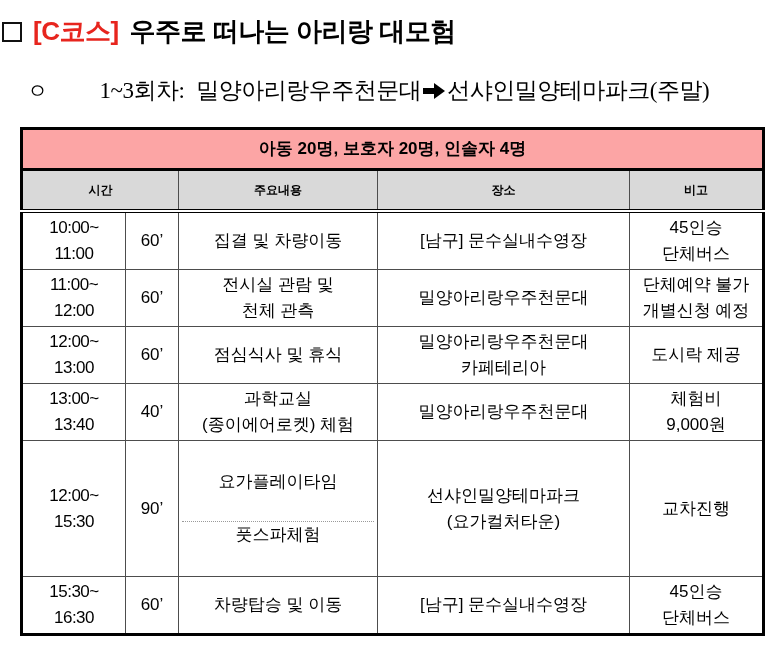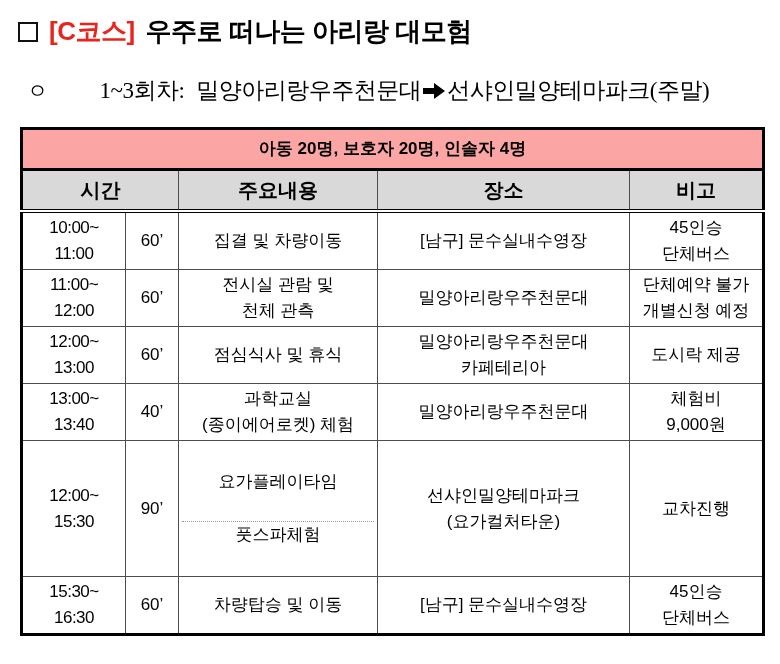--- a/index.html
+++ b/index.html
@@ -6,21 +6,21 @@
   .page {
     position:relative; width:780px; height:664px; box-sizing:border-box;
     background:#ffffff; color:#000;
     font-family:"Liberation Sans","DejaVu Sans",sans-serif;
     padding-top:14px; overflow:hidden;
   }
 
   
   .title-line {
     display:flex; align-items:center; gap:11px;
-    padding-left:18px; font-size:26px; font-weight:800; letter-spacing:-0.5px;
+    padding-left:2px; font-size:26px; font-weight:800; letter-spacing:-0.5px;
     line-height:34px;
   }
   .square-bullet {
     width:16px; height:16px; border:2.5px solid #111; flex:0 0 auto;
     margin-top:1px; background:#fff;
   }
   .course-tag { color:#e7251e; }
 
   
   .route-line {
@@ -42,21 +42,21 @@
   table.schedule td, table.schedule th {
     border:1px solid #4d4d4d; text-align:center; vertical-align:middle;
     padding:2px 3px; line-height:26px; white-space:pre-line; overflow:hidden;
   }
   tr.cap-row td {
     background:#fca5a5; border-bottom:3px solid #000; border-left:none; border-right:none;
     font-weight:bold; height:34px; white-space:nowrap; font-size:17px;
   }
   tr.head-row th {
     background:#d9d9d9; border-bottom:4px double #000;
-    font-weight:bold; height:34px; font-size:20px;
+    font-weight:bold; height:34px; font-size:12px;
   }
   td.c-time  { letter-spacing:-0.5px; }
   td.c-dur   { }
   .split-cell div { line-height:26px; }
   .split-bottom { border-top:1px dotted #9a9a9a; }
 </style>
 </head>
 <body>
 
 <div class="page">

